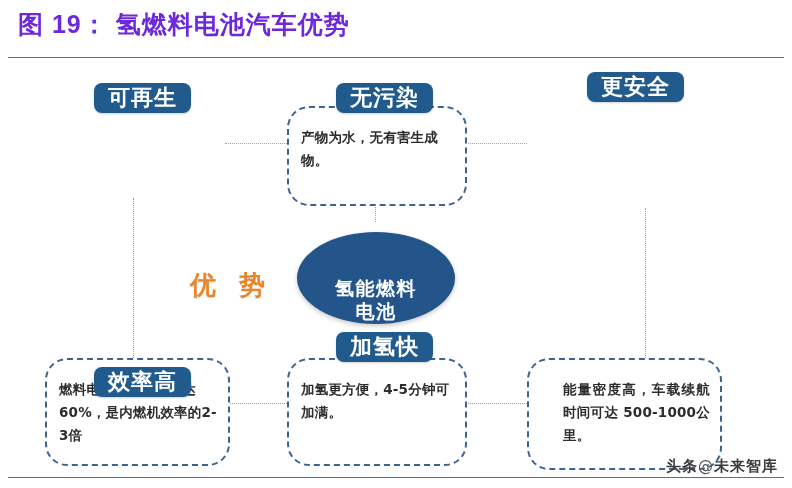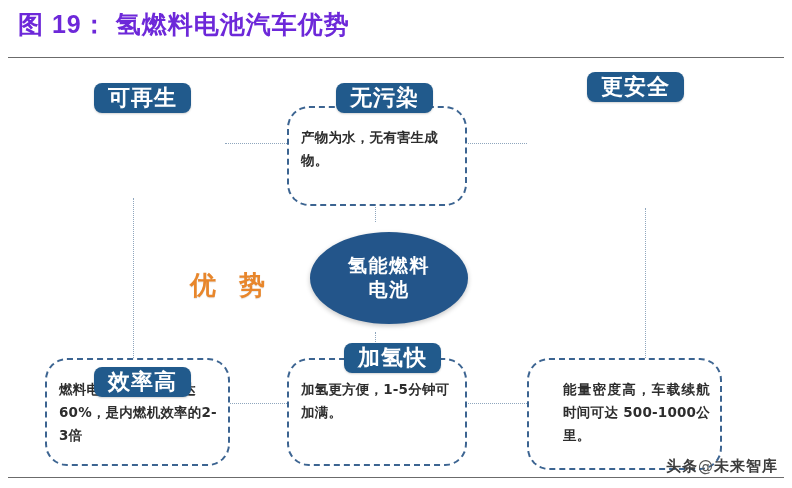--- a/index.html
+++ b/index.html
@@ -98,31 +98,31 @@
     white-space: nowrap;
     letter-spacing: 1px;
     font-family: "DejaVu Sans", "Liberation Sans", sans-serif;
     box-shadow: 0 1px 2px rgba(0,0,0,0.18);
     z-index: 5;
   }
 
   
   #center-node {
     position: absolute;
-    left: 310px;
+    left: 297px;
     top: 174px;
     width: 158px;
     height: 92px;
     border-radius: 50%;
     background: #23558a;
     color: #ffffff;
     display: flex;
     flex-direction: column;
     align-items: center;
-    justify-content: center;
+    justify-content: flex-end;
     font-size: 19px;
     font-weight: bold;
     line-height: 1.25;
     letter-spacing: 1.5px;
     font-family: "DejaVu Sans", "Liberation Sans", sans-serif;
     box-shadow: 0 2px 5px rgba(0,0,0,0.22);
     z-index: 6;
   }
   #center-node span { display: block; }
 
@@ -209,23 +209,23 @@
     </div>
 
     <div class="side-word" id="side-word-left">优 势</div>
 
     <div class="card" style="left:45px; top:300px; width:185px; height:108px;">
       <div class="card-body">燃料电池转换效率可达60%，是内燃机效率的2-3倍</div>
     </div>
     <div class="pill" style="left:94px; top:285px;margin-top:24px;">效率高</div>
 
     <div class="card" style="left:287px; top:300px; width:180px; height:108px;">
-      <div class="card-body">加氢更方便，1-5分钟可加满。</div>
-    </div>
-    <div class="pill" style="left:336px; top:285px;margin-left:8px;">加氢快</div>
+      <div class="card-body">加氢更方便，4-5分钟可加满。</div>
+    </div>
+    <div class="pill" style="left:336px; top:274px;">加氢快</div>
 
     <div class="card" style="left:527px; top:300px; width:195px; height:112px;">
       <div class="card-body justified">能量密度高，车载续航时间可达 500-1000公里。</div>
     </div>
 
   </div>
 
   <div id="watermark">
     <span>头条</span><span class="wm-at">@</span><span>未来智库</span>
   </div>

